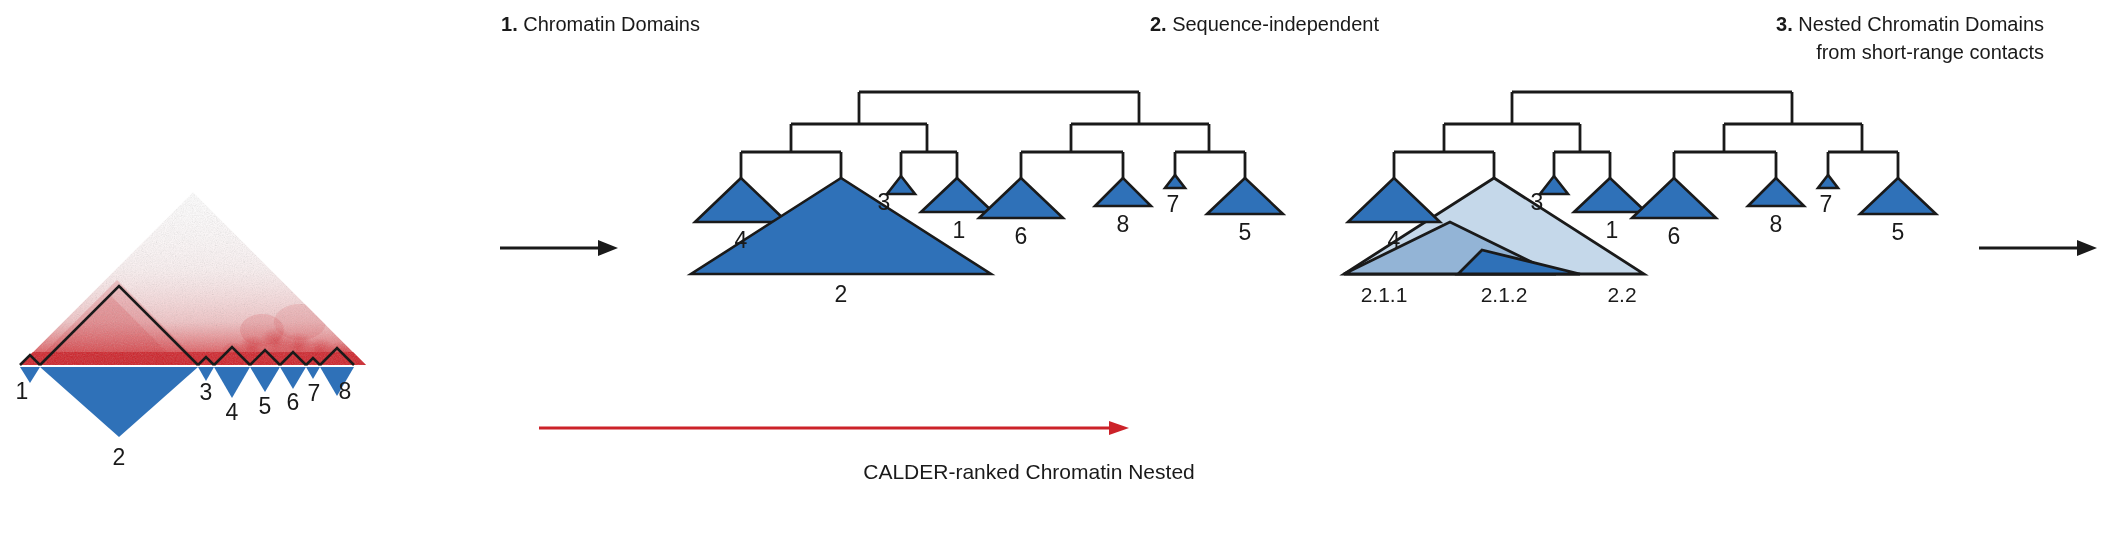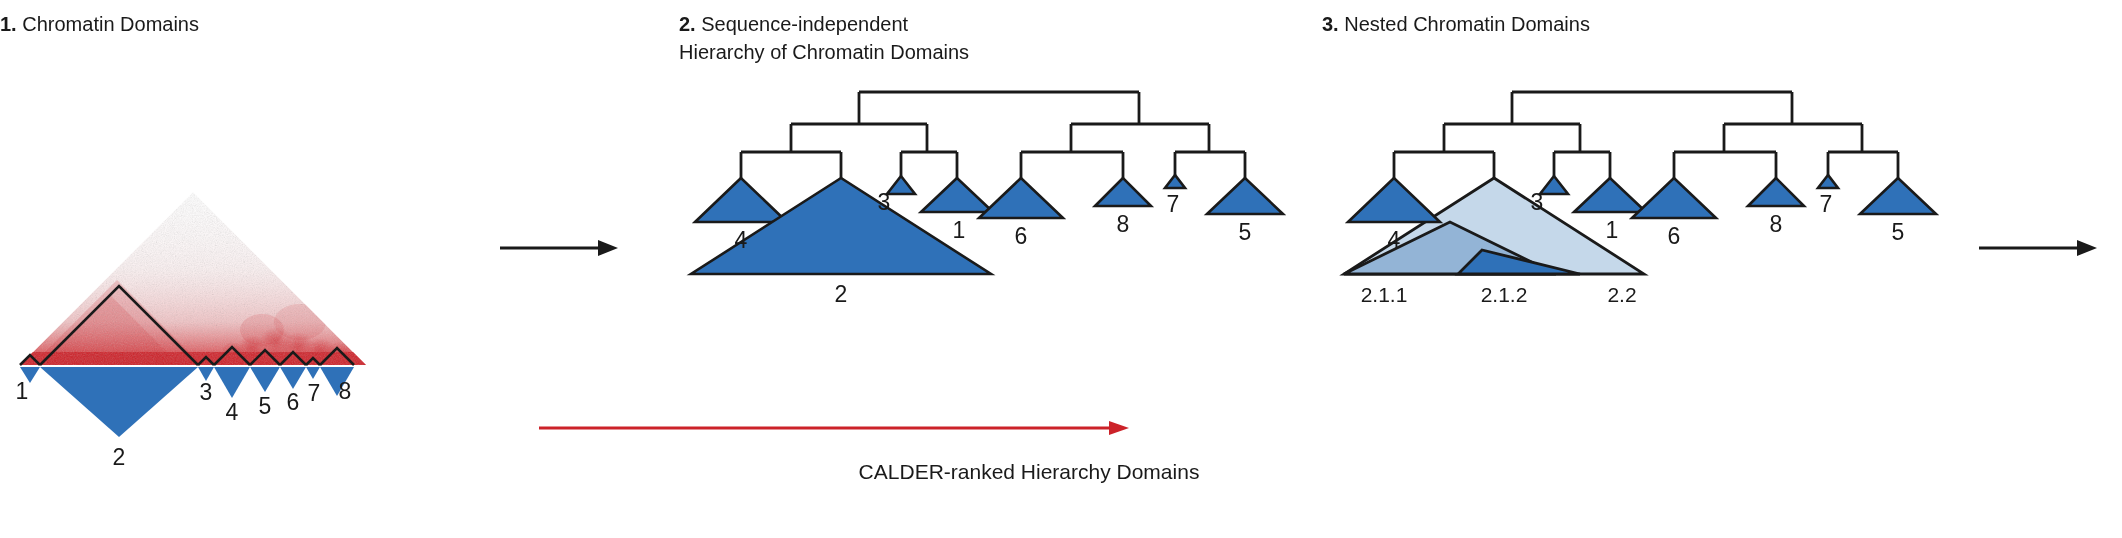--- a/index.html
+++ b/index.html
@@ -4,21 +4,21 @@
 <style>
   html,body{margin:0;padding:0;background:#ffffff;}
   body{width:2122px;height:538px;overflow:hidden;font-family:"Liberation Sans",sans-serif;color:#1a1a1a;}
   #stage{position:relative;width:2122px;height:538px;}
 
   .panel{position:absolute;top:0;height:538px;}
   #panel1{left:0;width:700px;}
   #panel2{left:679px;width:700px;}
   #panel3{left:1322px;width:722px;}
 
-  .ptitle{position:absolute;top:10px;left:0;width:100%;text-align:left;
+  .ptitle{position:absolute;top:10px;left:0;width:100%;text-align:right;
           font-size:20px;line-height:28px;color:#1a1a1a;font-weight:400;}
   .ptitle b{font-weight:700;}
 
   .svgwrap{position:absolute;left:0;top:0;width:100%;height:538px;}
   svg{display:block;overflow:visible;}
 
   .lbl{font-family:"Liberation Sans",sans-serif;font-size:23px;fill:#1a1a1a;}
   .lbl-sm{font-family:"Liberation Sans",sans-serif;font-size:21px;fill:#1a1a1a;}
 
   .arrowbig{position:absolute;top:236px;width:120px;height:24px;}
@@ -129,21 +129,20 @@
         <line x1="0" y1="12" x2="98" y2="12" stroke="#1a1a1a" stroke-width="3.2"></line>
         <polygon points="98,4 118,12 98,20" fill="#1a1a1a"></polygon>
       </svg>
     </div>
   </div>
 
   <div class="panel" id="panel2">
     <div class="ptitle">
       <b>2.</b>
       <span>Sequence-independent</span><br>
-      <span>Hierarchy of Chromatin Domains</span>
     </div>
 
     <div class="svgwrap">
       <svg width="700" height="538" viewBox="0 0 700 538">
 
         <g fill="none" stroke="#1a1a1a" stroke-width="2.8" stroke-linecap="butt">
 
           <line x1="180" y1="92" x2="460" y2="92"></line>
           <line x1="180" y1="92" x2="180" y2="124"></line>
           <line x1="460" y1="92" x2="460" y2="124"></line>
@@ -195,34 +194,35 @@
           <text class="lbl" x="566" y="240" text-anchor="middle">5</text>
         </g>
 
         <g>
           <line x1="-140" y1="428" x2="430" y2="428" stroke="#cc2229" stroke-width="3"></line>
           <polygon points="430,421 450,428 430,435" fill="#cc2229"></polygon>
         </g>
       </svg>
     </div>
 
-    <div class="caldertxt">CALDER-ranked Hierarchy Domains</div>
+    <div class="caldertxt">CALDER-ranked Chromatin Nested</div>
 
     <div class="arrowbig" id="arrow2">
       <svg width="120" height="24" viewBox="0 0 120 24">
         <line x1="0" y1="12" x2="98" y2="12" stroke="#1a1a1a" stroke-width="3.2"></line>
         <polygon points="98,4 118,12 98,20" fill="#1a1a1a"></polygon>
       </svg>
     </div>
   </div>
 
   <div class="panel" id="panel3">
     <div class="ptitle">
       <b>3.</b>
       <span>Nested Chromatin Domains</span><br>
+      <span>from short-range contacts</span>
     </div>
 
     <div class="svgwrap">
       <svg width="722" height="538" viewBox="0 0 722 538">
 
         <g fill="none" stroke="#1a1a1a" stroke-width="2.8">
           <line x1="190" y1="92" x2="470" y2="92"></line>
           <line x1="190" y1="92" x2="190" y2="124"></line>
           <line x1="470" y1="92" x2="470" y2="124"></line>
 

